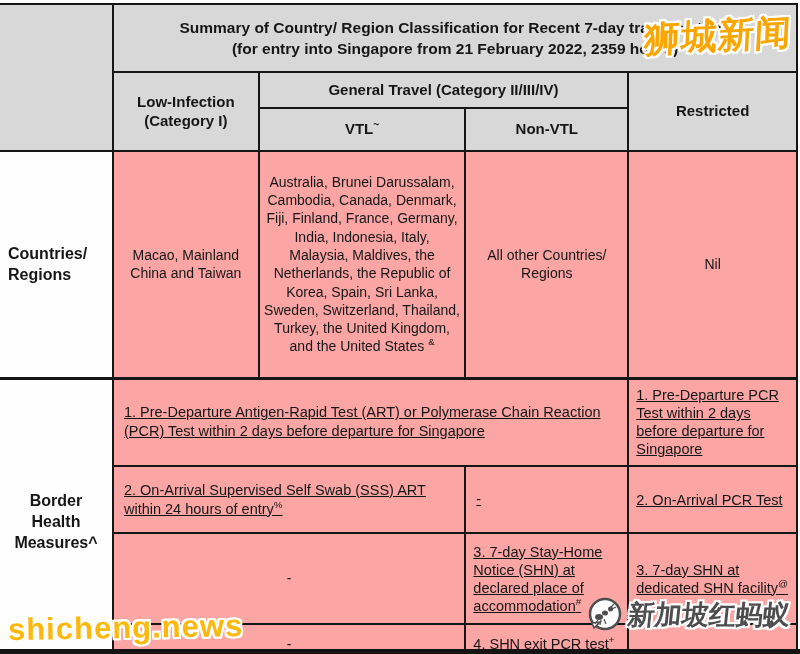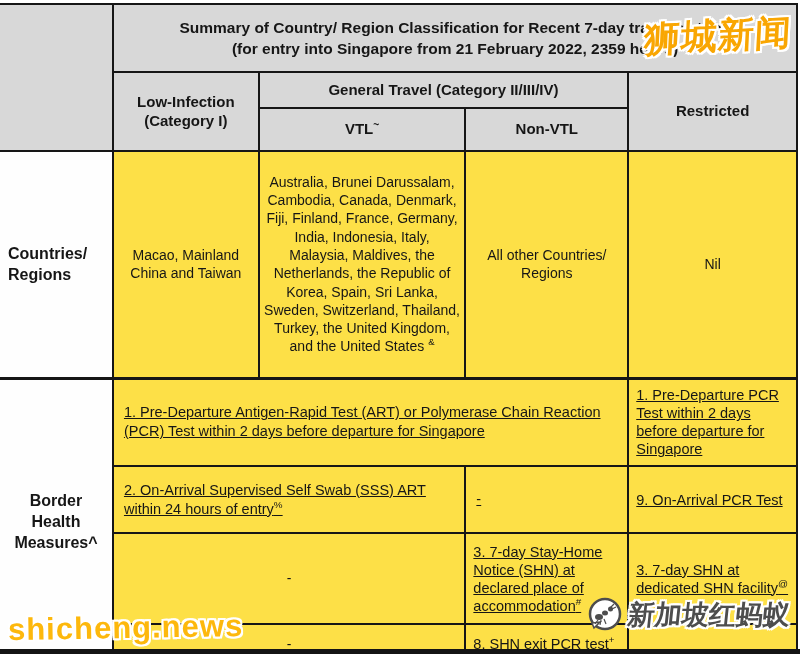--- a/index.html
+++ b/index.html
@@ -6,21 +6,21 @@
   body{
     width:800px;height:654px;position:relative;overflow:hidden;
     background:#ffffff;font-family:"Liberation Sans",sans-serif;color:#161616;
   }
   table{
     border-collapse:collapse;table-layout:fixed;
     position:absolute;top:3px;left:-2px;
   }
   td{
     border:2px solid #161616;vertical-align:middle;
-    font-size:14px;line-height:18.5px;background:#fde047;
+    font-size:14px;line-height:18.5px;background:#fca5a5;
   }
   td.gray{background:#d8d8d8;}
   .title-cell{font-weight:bold;text-align:center;font-size:15.5px;line-height:21px;}
   .col-hdr{font-weight:bold;text-align:center;font-size:15px;}
   .row-hdr{font-weight:bold;font-size:16px;line-height:21px;background:#fefefe;}
   .row-hdr.left{text-align:left;padding-left:8px;}
   .row-hdr.center{text-align:center;padding:0 4px;}
   .center{text-align:center;padding:2px 6px;}
   .measure{font-size:14.5px;line-height:19px;text-align:left;padding:5px 10px;vertical-align:middle;text-decoration:underline;}
   .measure.tight{padding:4px 7px;line-height:18px;}
@@ -88,30 +88,30 @@
     <td class="center">Nil</td>
   </tr>
   <tr style="height:88px">
     <td class="row-hdr center sep-top" rowspan="4">Border Health Measures^</td>
     <td class="measure sep-top" colspan="3">1. Pre-Departure Antigen-Rapid Test (ART) or Polymerase Chain Reaction (PCR) Test within 2 days before departure for Singapore</td>
     <td class="measure tight sep-top">1. Pre-Departure PCR Test within 2 days before departure for Singapore</td>
   </tr>
   <tr style="height:67px">
     <td class="measure" colspan="2"><span>2. On-Arrival Supervised Self Swab (SSS) ART within 24 hours of entry</span><sup>%</sup></td>
     <td class="measure">-</td>
-    <td class="measure tight">9. On-Arrival PCR Test</td>
+    <td class="measure tight">2. On-Arrival PCR Test</td>
   </tr>
   <tr style="height:91px">
     <td class="center" colspan="2">-</td>
     <td class="measure tight"><span>3. 7-day Stay-Home Notice (SHN) at declared place of accommodation</span><sup>#</sup></td>
     <td class="measure tight"><span>3. 7-day SHN at dedicated SHN facility</span><sup>@</sup></td>
   </tr>
   <tr style="height:40px">
     <td class="center" colspan="2">-</td>
-    <td class="measure tight"><span>8. SHN exit PCR test</span><sup>+</sup></td>
+    <td class="measure tight"><span>4. SHN exit PCR test</span><sup>+</sup></td>
     <td class="measure tight"></td>
   </tr>
 </tbody>
   </table>
 
 <div id="wm-top-right" class="wm wm-outline-white">狮城新闻</div>
 
 <div id="wm-bottom-left" class="wm wm-outline-white">shicheng.news</div>
 
 <div id="wm-bottom-right" class="wm">

